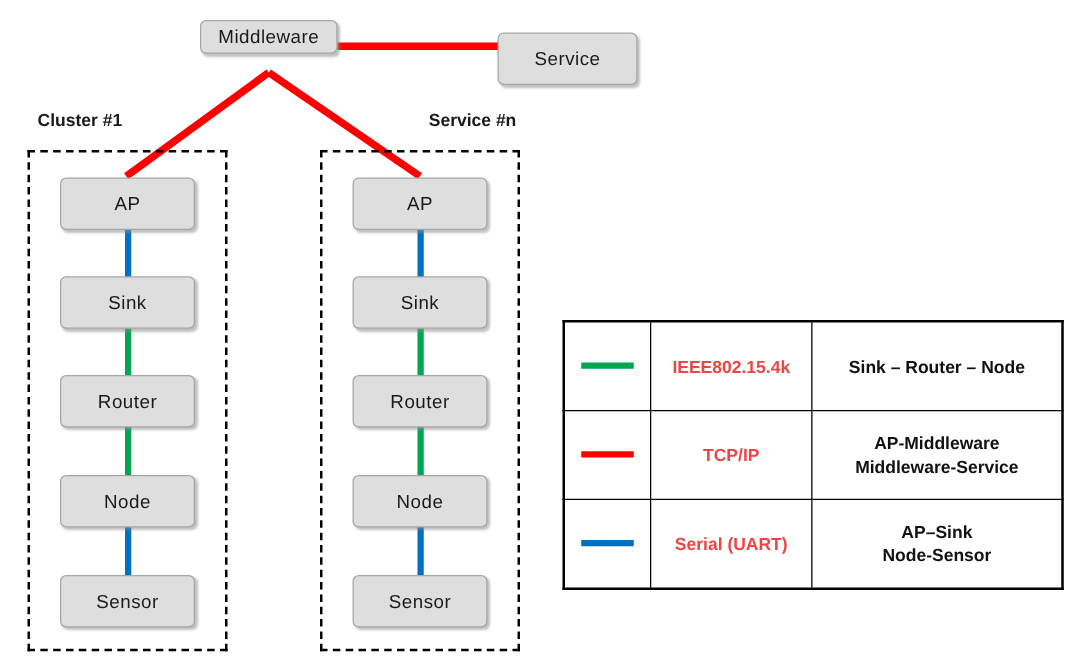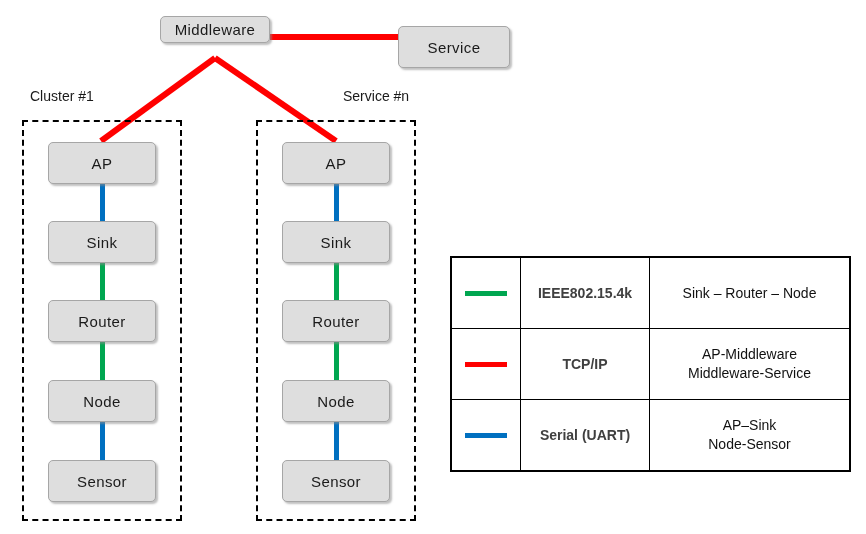--- a/index.html
+++ b/index.html
@@ -39,20 +39,21 @@
     position: absolute;
     border: 2px dashed #000000;
     box-sizing: border-box;
     background: transparent;
   }
   .cluster-label {
     position: absolute;
     font-size: 14px;
     color: #1a1a1a;
     white-space: nowrap;
+    font-weight: bold;
   }
 
   
   .link {
     position: absolute;
   }
   .link-v { width: 5px; }
 
   
   #lines-svg {
@@ -75,22 +76,22 @@
     box-sizing: border-box;
     background: #ffffff;
   }
   #legend td {
     border: 1px solid #000000;
     padding: 0;
     vertical-align: middle;
     text-align: center;
   }
   .lg-swatch-cell { width: 68px; height: 70px; }
-  .lg-name-cell   { width: 128px; font-weight: bold; font-size: 14px; color: #404040; }
-  .lg-desc-cell   { font-weight: normal; font-size: 14px; color: #111111; line-height: 1.35; }
+  .lg-name-cell   { width: 128px; font-weight: bold; font-size: 14px; color: #ef4444; }
+  .lg-desc-cell   { font-weight: bold; font-size: 14px; color: #111111; line-height: 1.35; }
   .swatch {
     display: inline-block;
     width: 42px;
     height: 5px;
     vertical-align: middle;
   }
 </style>
 </head>
 <body>
 

